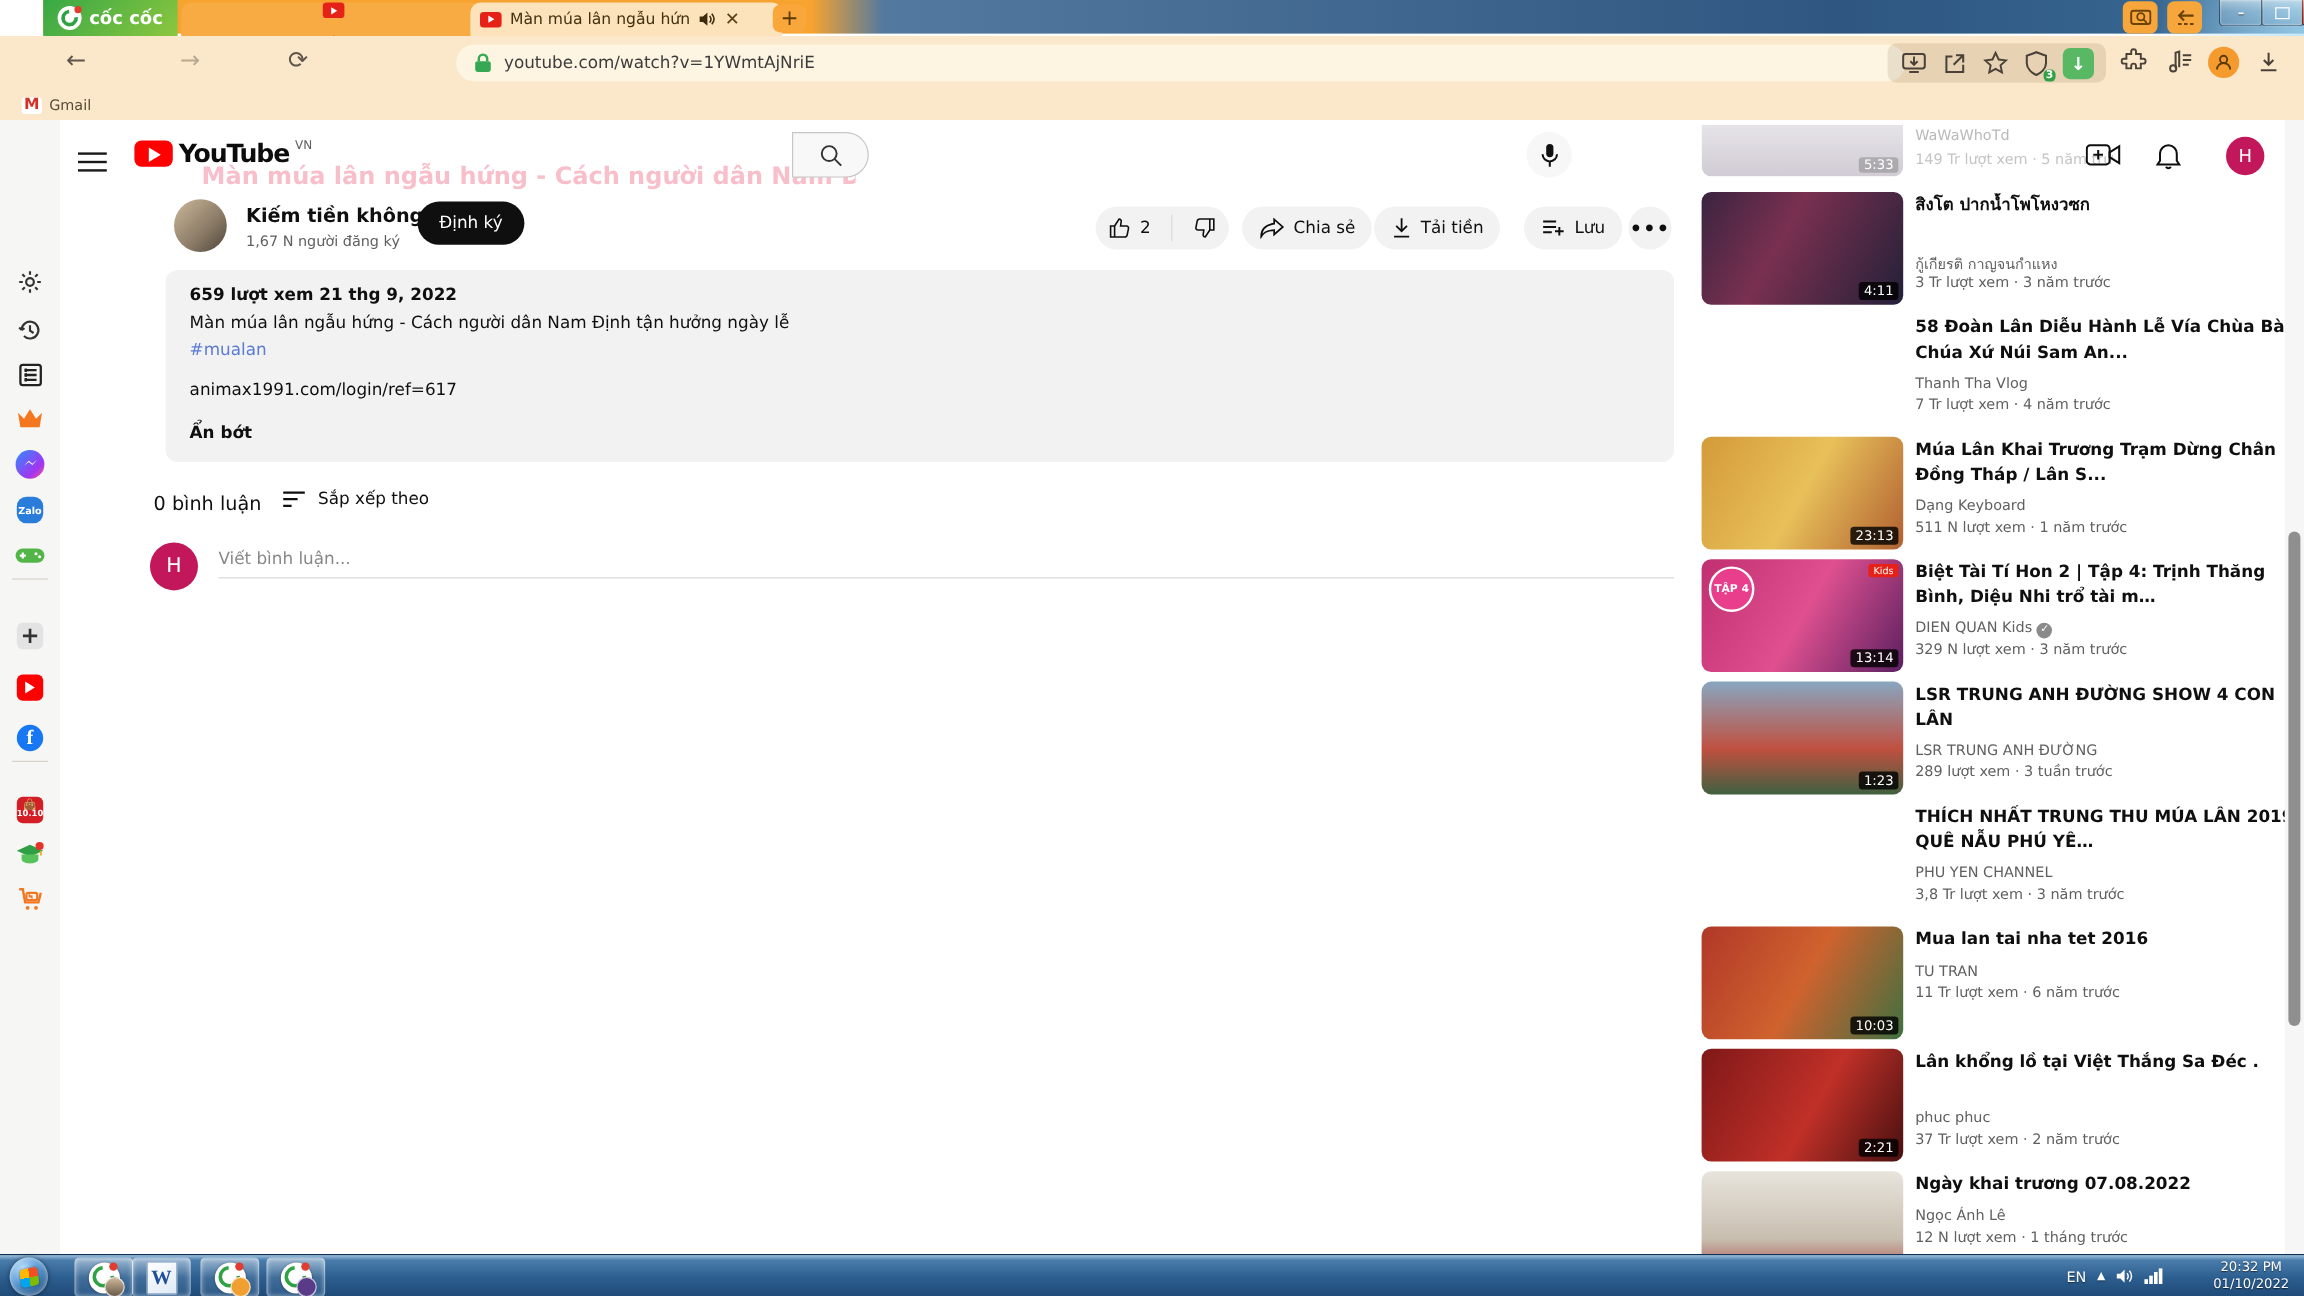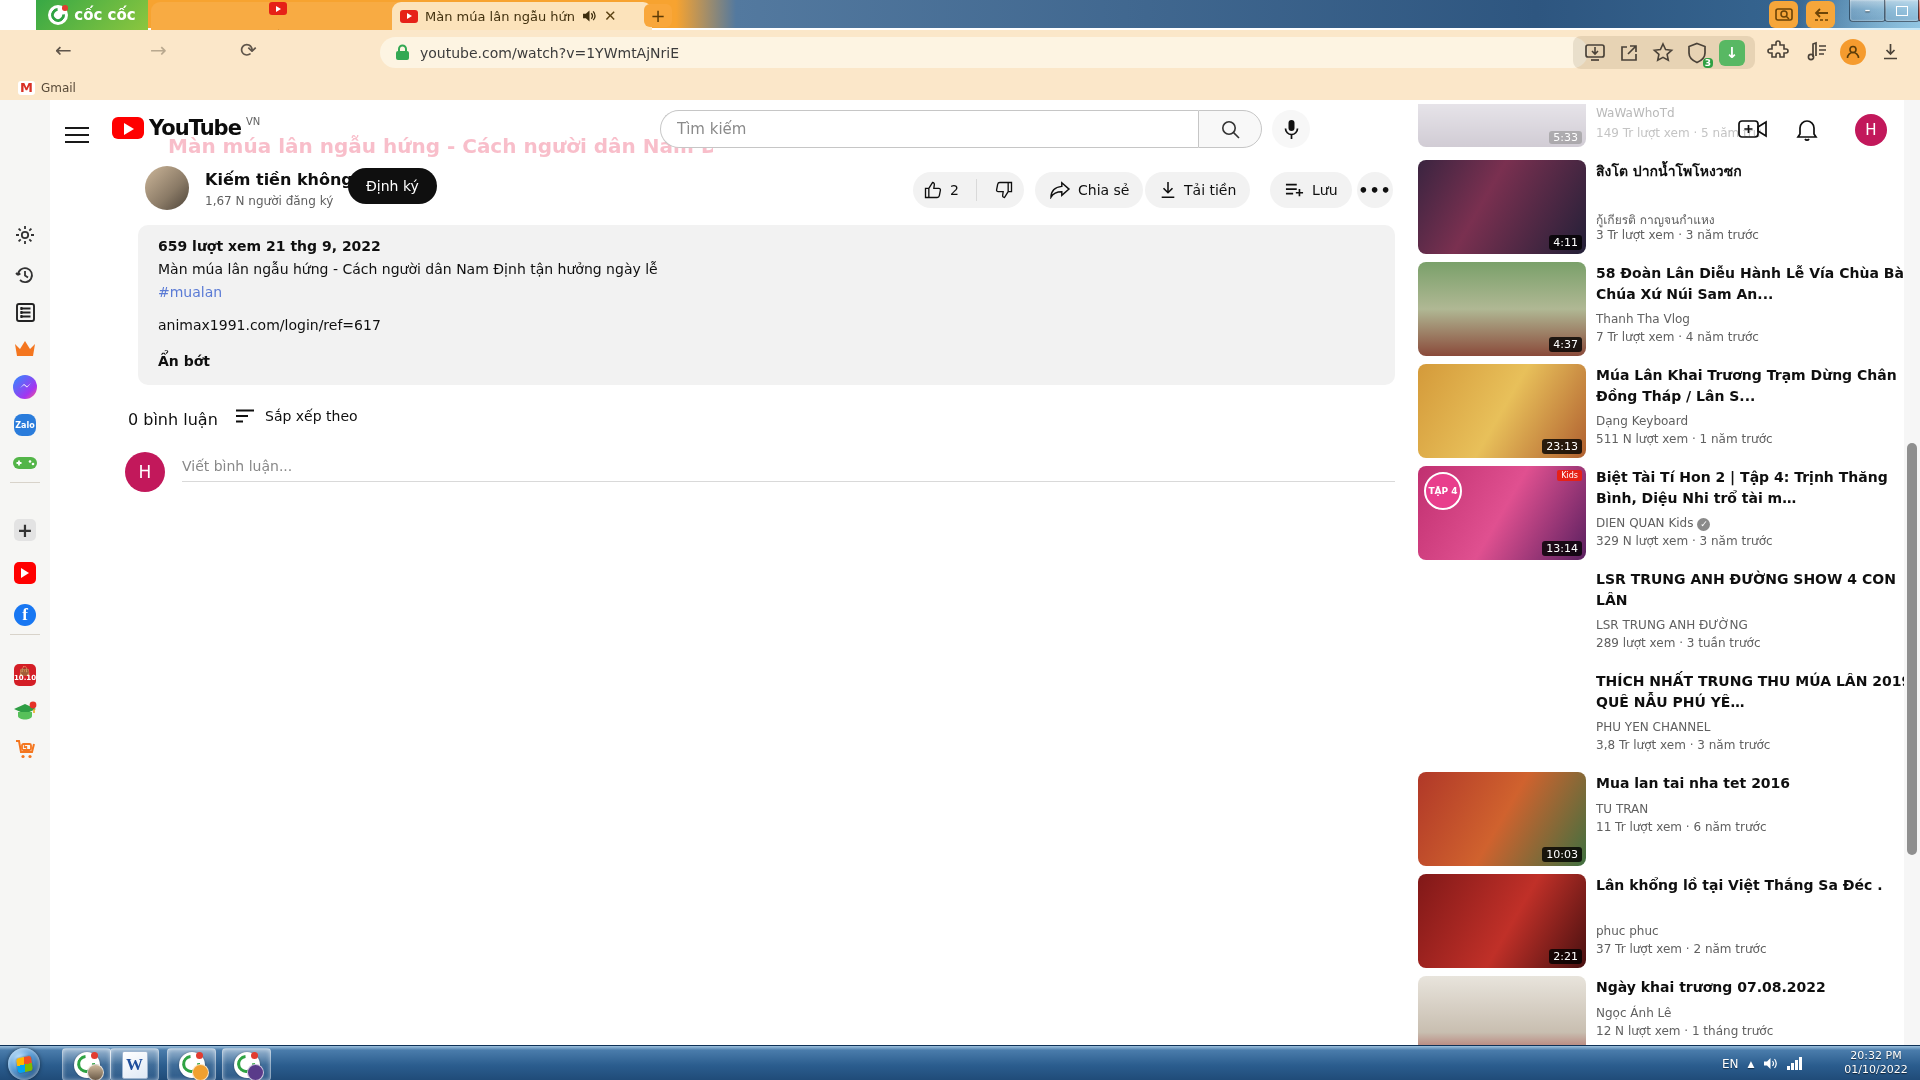--- a/index.html
+++ b/index.html
@@ -346,21 +346,20 @@
         <i></i>
         <i></i>
         <i></i>
       </div>
     <div class="ytlogo">
       <span class="ytmark"></span>
       <span class="ytword">YouTube</span>
       <span class="ytvn">VN</span>
     </div>
     <div class="searchbox">
-      <input class="searchin" placeholder="Tìm kiếm" style="">
       <span class="searchbtn">
           <svg width="21" height="21" viewBox="0 0 21 21">
             <circle cx="9" cy="9" r="6.2" fill="none" stroke="#333" stroke-width="1.6"></circle>
             <line x1="13.6" y1="13.6" x2="19" y2="19" stroke="#333" stroke-width="1.6"></line>
           </svg>
         </span>
     </div>
     <div class="micbtn">
         <svg width="17" height="21" viewBox="0 0 17 21">
           <rect x="5.5" y="1" width="6" height="11" rx="3" fill="#111"></rect>
@@ -439,23 +438,20 @@
 
     <div class="sug" style="top:60px;">
       <span class="th t0">
           <span class="dur">4:11</span>
         </span>
       <span class="ti">สิงโต ปากน้ำโพโหงวซก</span>
       <span class="ch">กู้เกียรติ กาญจนกำแหง</span>
       <span class="mt">3 Tr lượt xem · 3 năm trước</span>
     </div>
     <div class="sug" style="top:162px;">
-      <span class="th t1">
-          <span class="dur">4:37</span>
-        </span>
       <span class="ti">58 Đoàn Lân Diễu Hành Lễ Vía Chùa Bà Chúa Xứ Núi Sam An...</span>
       <span class="ch">Thanh Tha Vlog</span>
       <span class="mt">7 Tr lượt xem · 4 năm trước</span>
     </div>
     <div class="sug" style="top:264px;">
       <span class="th t2">
           <span class="dur">23:13</span>
         </span>
       <span class="ti">Múa Lân Khai Trương Trạm Dừng Chân Đồng Tháp / Lân S...</span>
       <span class="ch">Dạng Keyboard</span>
@@ -465,20 +461,23 @@
       <span class="th t3">
         <span class="ep4">TẬP 4</span>
         <span class="redtag">Kids</span>
         <span class="dur">13:14</span>
         </span>
       <span class="ti">Biệt Tài Tí Hon 2 | Tập 4: Trịnh Thăng Bình, Diệu Nhi trổ tài m…</span>
       <span class="ch"><span>DIEN QUAN Kids</span><span class="vbadge">✓</span></span>
       <span class="mt">329 N lượt xem · 3 năm trước</span>
     </div>
     <div class="sug" style="top:468px;">
+      <span class="th t4">
+          <span class="dur">1:23</span>
+        </span>
       <span class="ti">LSR TRUNG ANH ĐƯỜNG SHOW 4 CON LÂN</span>
       <span class="ch">LSR TRUNG ANH ĐƯỜNG</span>
       <span class="mt">289 lượt xem · 3 tuần trước</span>
     </div>
     <div class="sug" style="top:570px;">
       <span class="ti">THÍCH NHẤT TRUNG THU MÚA LÂN 2019 Ở QUÊ NẪU PHÚ YÊ…</span>
       <span class="ch">PHU YEN CHANNEL</span>
       <span class="mt">3,8 Tr lượt xem · 3 năm trước</span>
     </div>
     <div class="sug oneln" style="top:672px;">

